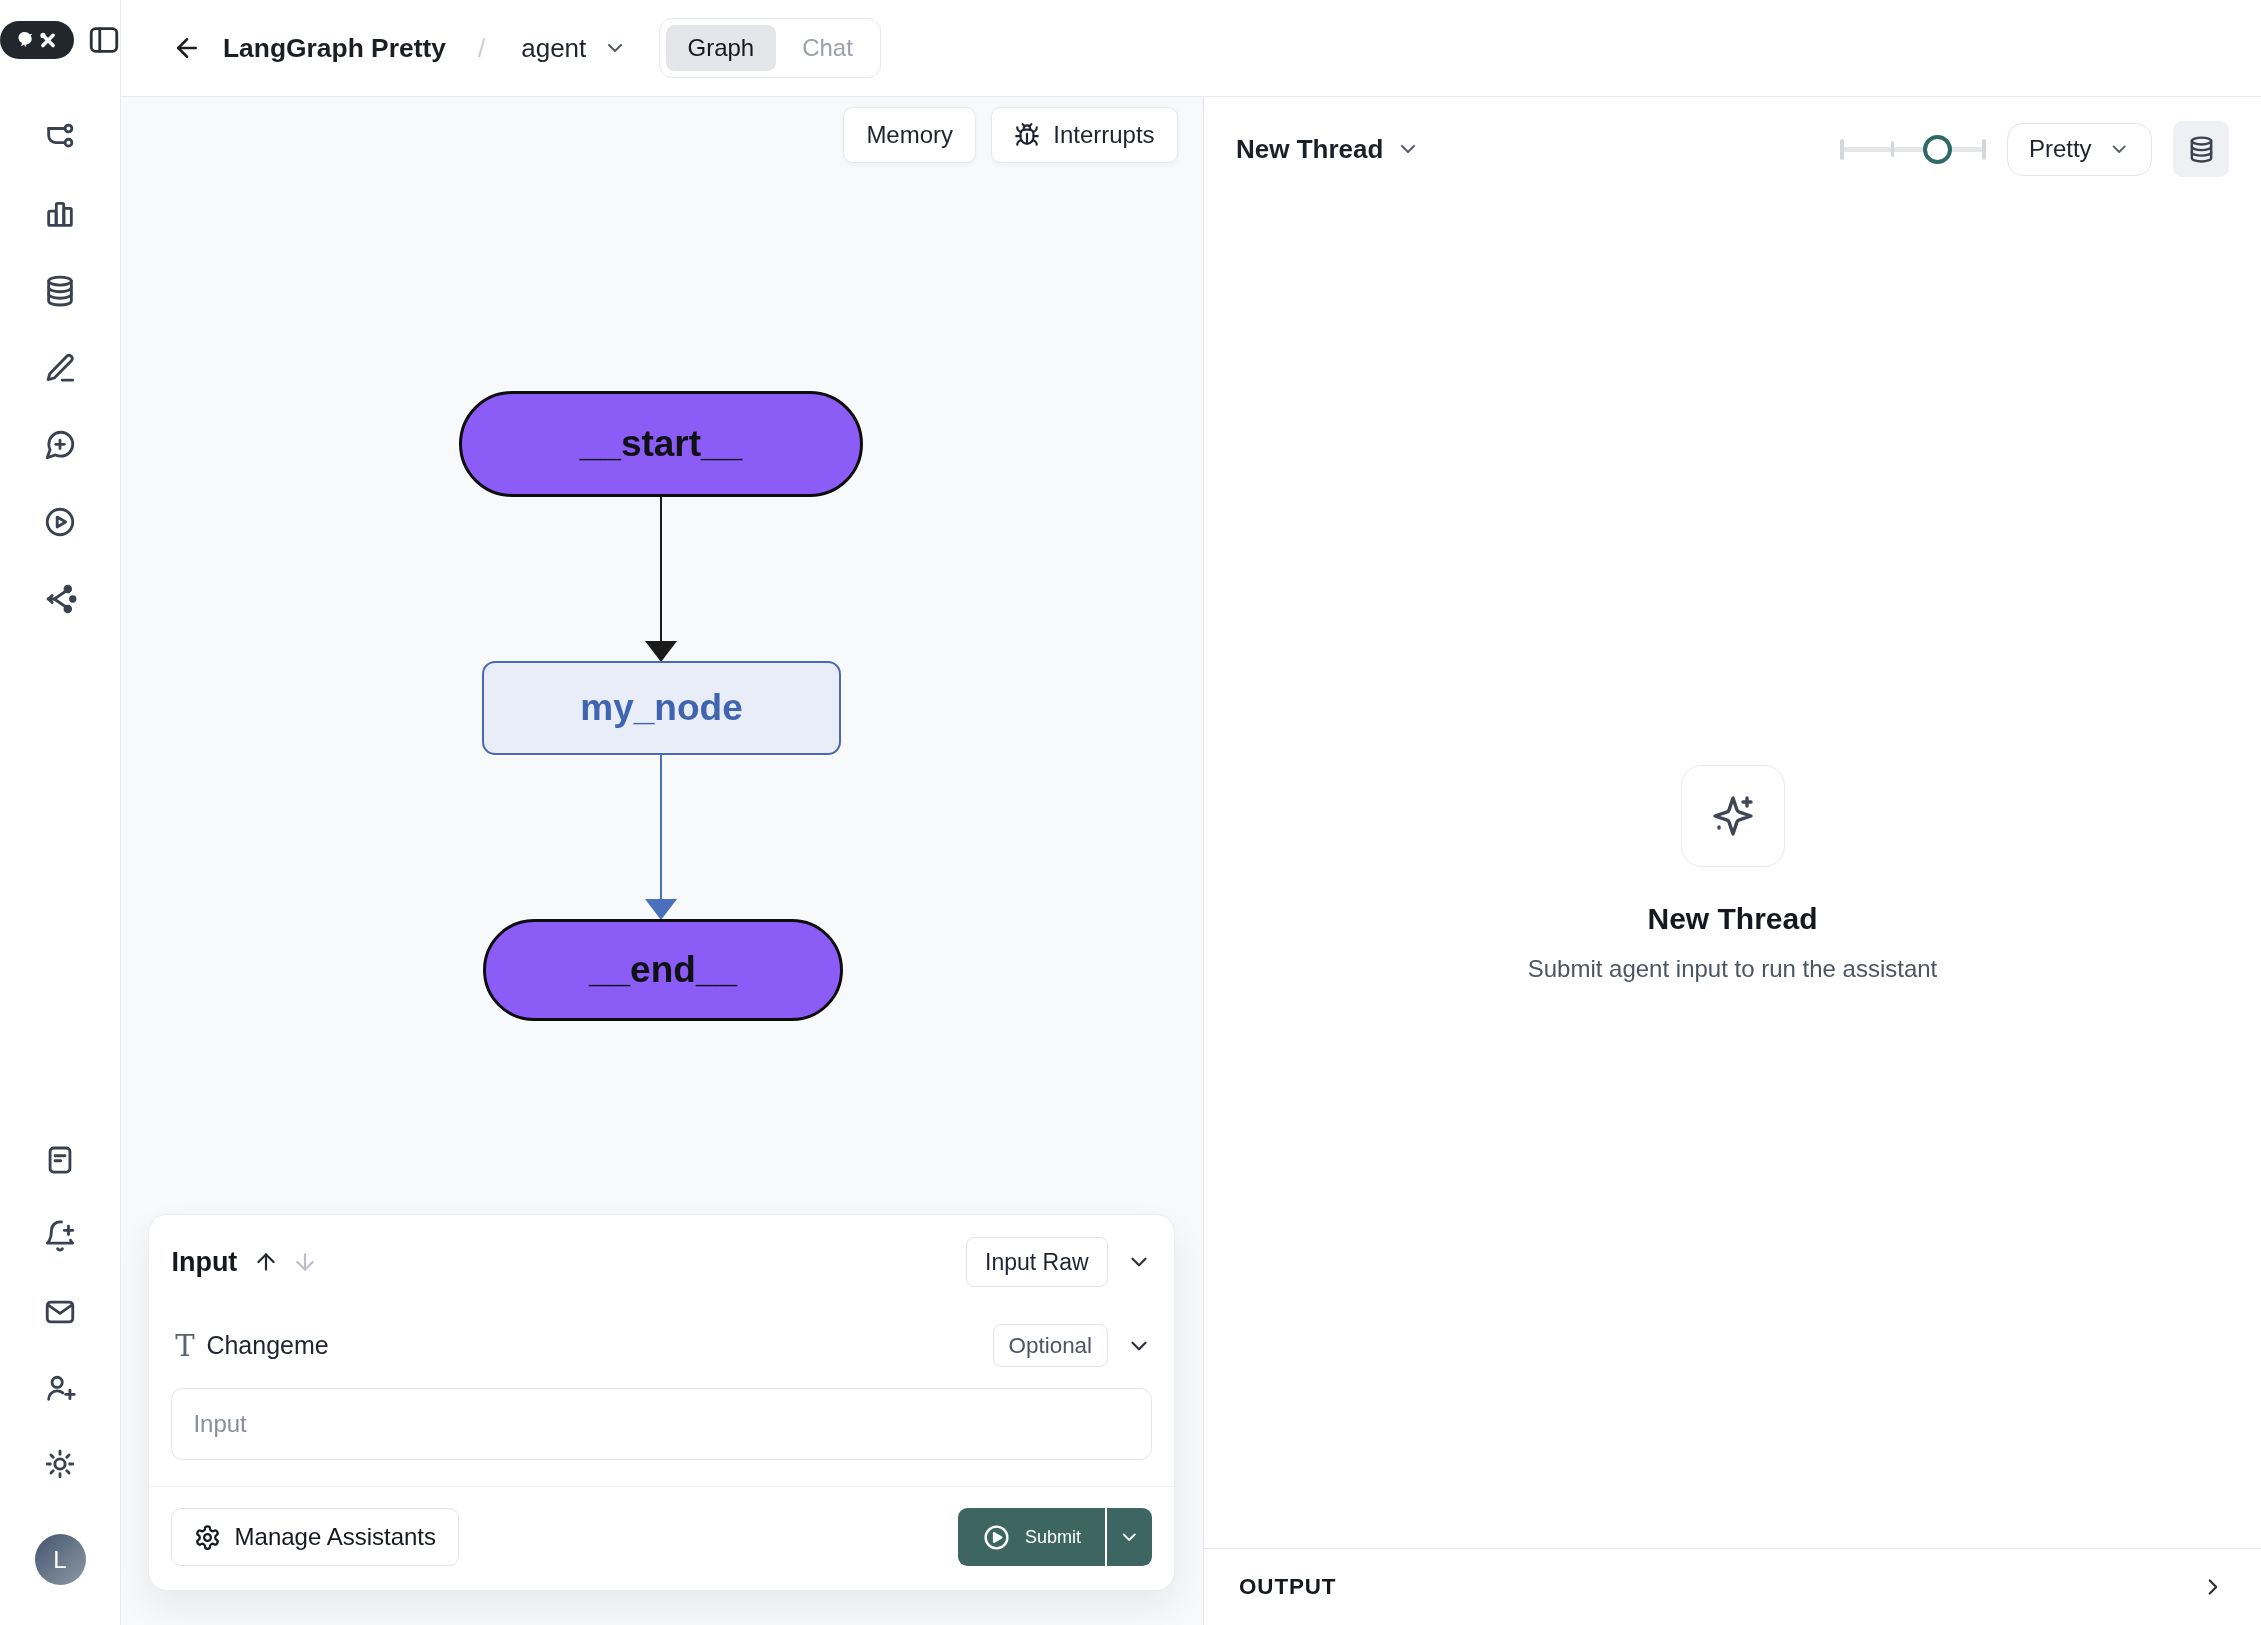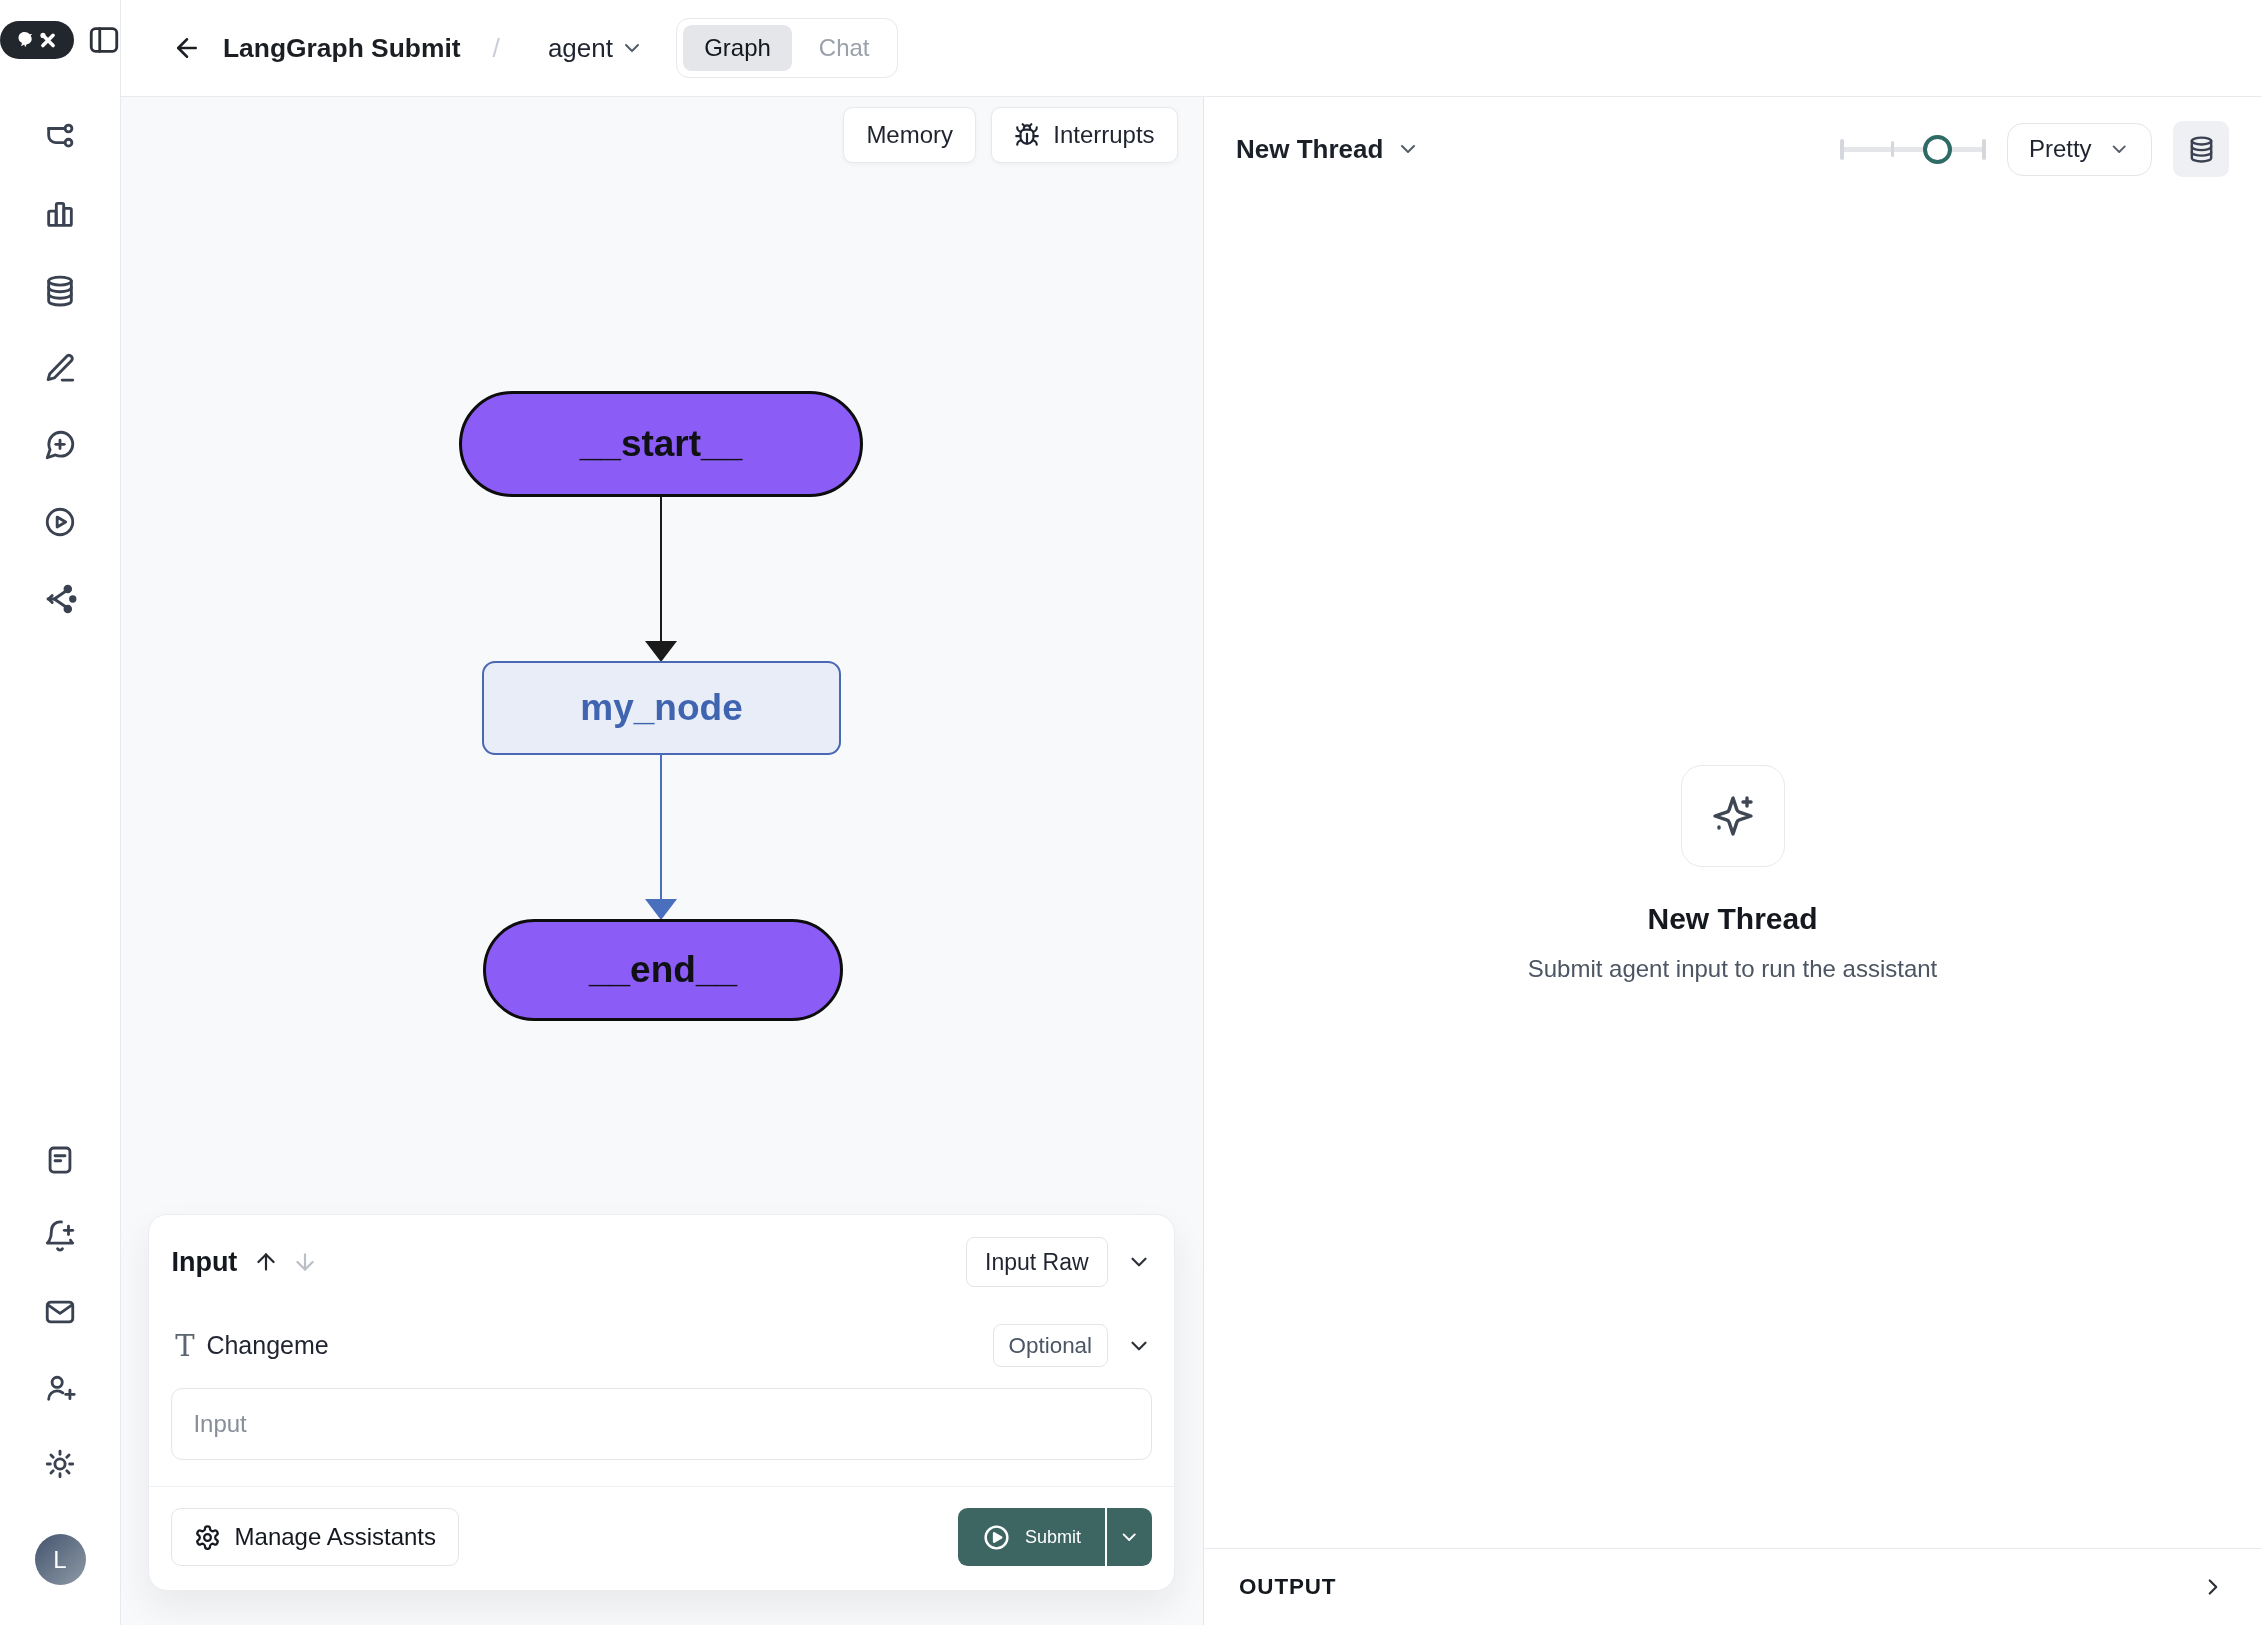--- a/index.html
+++ b/index.html
@@ -16,21 +16,21 @@
   .nav-group-bottom{margin-top:auto;display:flex;flex-direction:column;gap:42px;color:#3a4150;align-items:center;}
   .nav-icon{width:34px;height:34px;cursor:pointer;}
   .avatar{width:51px;height:51px;border-radius:50%;background:linear-gradient(135deg,#44546e 0%,#8e9aa6 100%);color:#fff;font-size:24px;display:flex;align-items:center;justify-content:center;margin-top:11.2px;cursor:pointer;}
 
   
   .main{flex:1;display:flex;flex-direction:column;min-width:0;}
   .topbar{height:97px;flex:0 0 97px;border-bottom:1.6px solid #e8eaed;display:flex;align-items:center;padding-left:51px;background:#fff;}
   .back-btn{color:#1b1f24;cursor:pointer;}
   .app-title{font-size:26.4px;font-weight:bold;color:#1b1f24;margin-left:21px;}
   .crumb-sep{font-size:26.4px;color:#c9ced6;margin-left:32px;}
-  .agent-select{display:flex;align-items:center;gap:7px;margin-left:48px;cursor:pointer;}
+  .agent-select{display:flex;align-items:center;gap:17px;margin-left:36px;cursor:pointer;}
   .agent-name{font-size:26px;color:#1f2430;}
   .chev{color:#555c66;}
   .tabs{margin-left:32px;border:1.6px solid #e6e8ec;border-radius:13px;padding:5.6px;display:flex;gap:4.8px;background:#fff;}
   .tab{height:46px;padding:0 21.6px;display:flex;align-items:center;border-radius:8.8px;font-size:24px;cursor:pointer;}
   .tab.active{background:#e4e6e9;color:#14181f;font-weight:500;}
   .tab.inactive{color:#9ba1ab;}
 
   .content{flex:1;display:flex;min-height:0;}
 
   
@@ -200,21 +200,21 @@
     </div>
   </aside>
 
   <div class="main">
 
     <header class="topbar">
       <svg class="back-btn" width="30" height="30" viewBox="0 0 24 24" fill="none" stroke="currentColor" stroke-width="2" stroke-linecap="round" stroke-linejoin="round">
           <path d="M19 12H5"></path>
           <path d="m12 19-7-7 7-7"></path>
         </svg>
-      <div class="app-title">LangGraph Submit</div>
+      <div class="app-title">LangGraph Pretty</div>
       <div class="crumb-sep">/</div>
       <div class="agent-select">
         <span class="agent-name">agent</span>
         <svg class="chev" width="24" height="24" viewBox="0 0 24 24" fill="none" stroke="currentColor" stroke-width="2" stroke-linecap="round" stroke-linejoin="round">
             <path d="m6 9 6 6 6-6"></path>
           </svg>
       </div>
       <div class="tabs">
         <div class="tab active">Graph</div>
         <div class="tab inactive">Chat</div>

